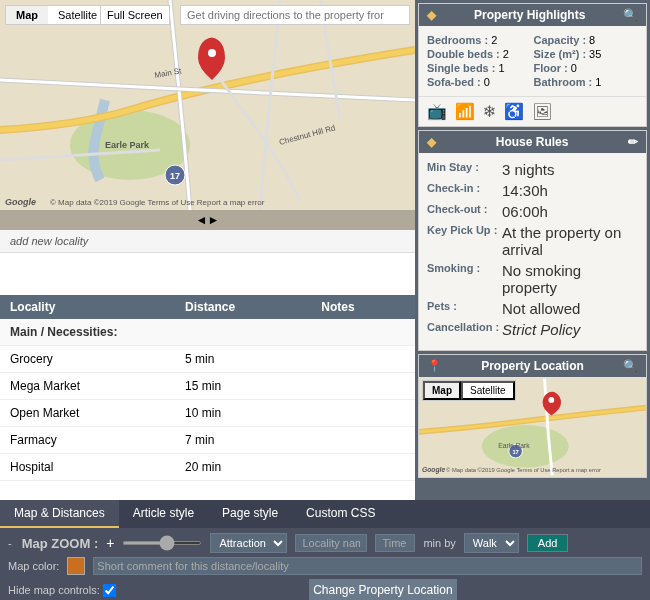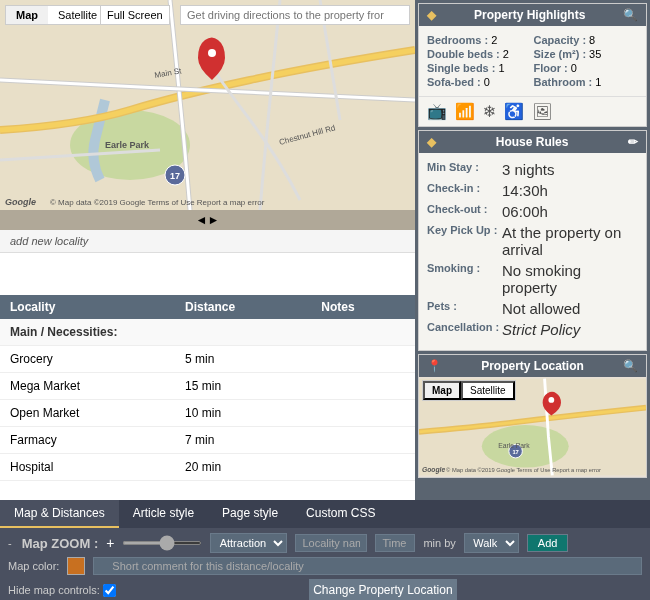--- a/index.html
+++ b/index.html
@@ -71,34 +71,34 @@
 
     .toolbar-row1 { display: flex; align-items: center; gap: 8px; }
     .toolbar-row2 { display: flex; align-items: center; gap: 8px; }
     .toolbar-row3 { display: flex; align-items: center; gap: 8px; }
 
     .toolbar-label { color: #ccc; font-size: 11px; white-space: nowrap; }
     .zoom-label { color: #ccc; font-size: 13px; font-weight: bold; }
     .zoom-plus { color: white; font-size: 14px; cursor: pointer; }
     .zoom-slider { width: 80px; height: 4px; accent-color: #aaa; }
 
-    .toolbar-select { font-size: 11px; padding: 2px 4px; background: #5a6a7a; color: white; border: 1px solid #6a7a8a; text-align: center; }
+    .toolbar-select { font-size: 11px; padding: 2px 4px; background: #5a6a7a; color: white; border: 1px solid #6a7a8a; }
     .toolbar-input { font-size: 11px; padding: 2px 6px; border: 1px solid #6a7a8a; background: #5a6a7a; color: white; }
     .toolbar-input::placeholder { color: #aaa; }
     .time-input { width: 40px; }
     .add-btn { background: #0f766e; color: white; border: 1px solid #6a7a8a; padding: 2px 10px; font-size: 11px; cursor: pointer; }
 
     .map-color-label { color: #ccc; font-size: 11px; }
     .color-swatch { width: 18px; height: 18px; background: #c87020; border: 1px solid #aaa; cursor: pointer; }
 
     .roadmap-select { font-size: 11px; padding: 2px 4px; background: #5a6a7a; color: white; border: 1px solid #6a7a8a; }
 
     .hide-controls-label { color: #ccc; font-size: 11px; display: flex; align-items: center; gap: 3px; }
 
-    .comment-input { font-size: 11px; padding: 2px 18px; border: 1px solid #6a7a8a; background: #5a6a7a; color: white; flex: 1; }
+    .comment-input { font-size: 11px; padding: 2px 3px; border: 1px solid #6a7a8a; background: #5a6a7a; color: white; flex: 1; }
     .comment-input::placeholder { color: #aaa; }
 
     .change-location-btn { background: #6a7a8a; color: white; border: none; padding: 4px 4px; font-size: 12px; cursor: pointer; margin: 0 auto; display: block; }
 
     
     .map-bg { fill: #e8dfc8; }
     .road-major { fill: none; stroke: #e8c060; stroke-width: 8; }
     .road-minor-outline { fill: none; stroke: #ccc; stroke-width: 5; }
     .park-area { fill: #c8d8a0; }
 

